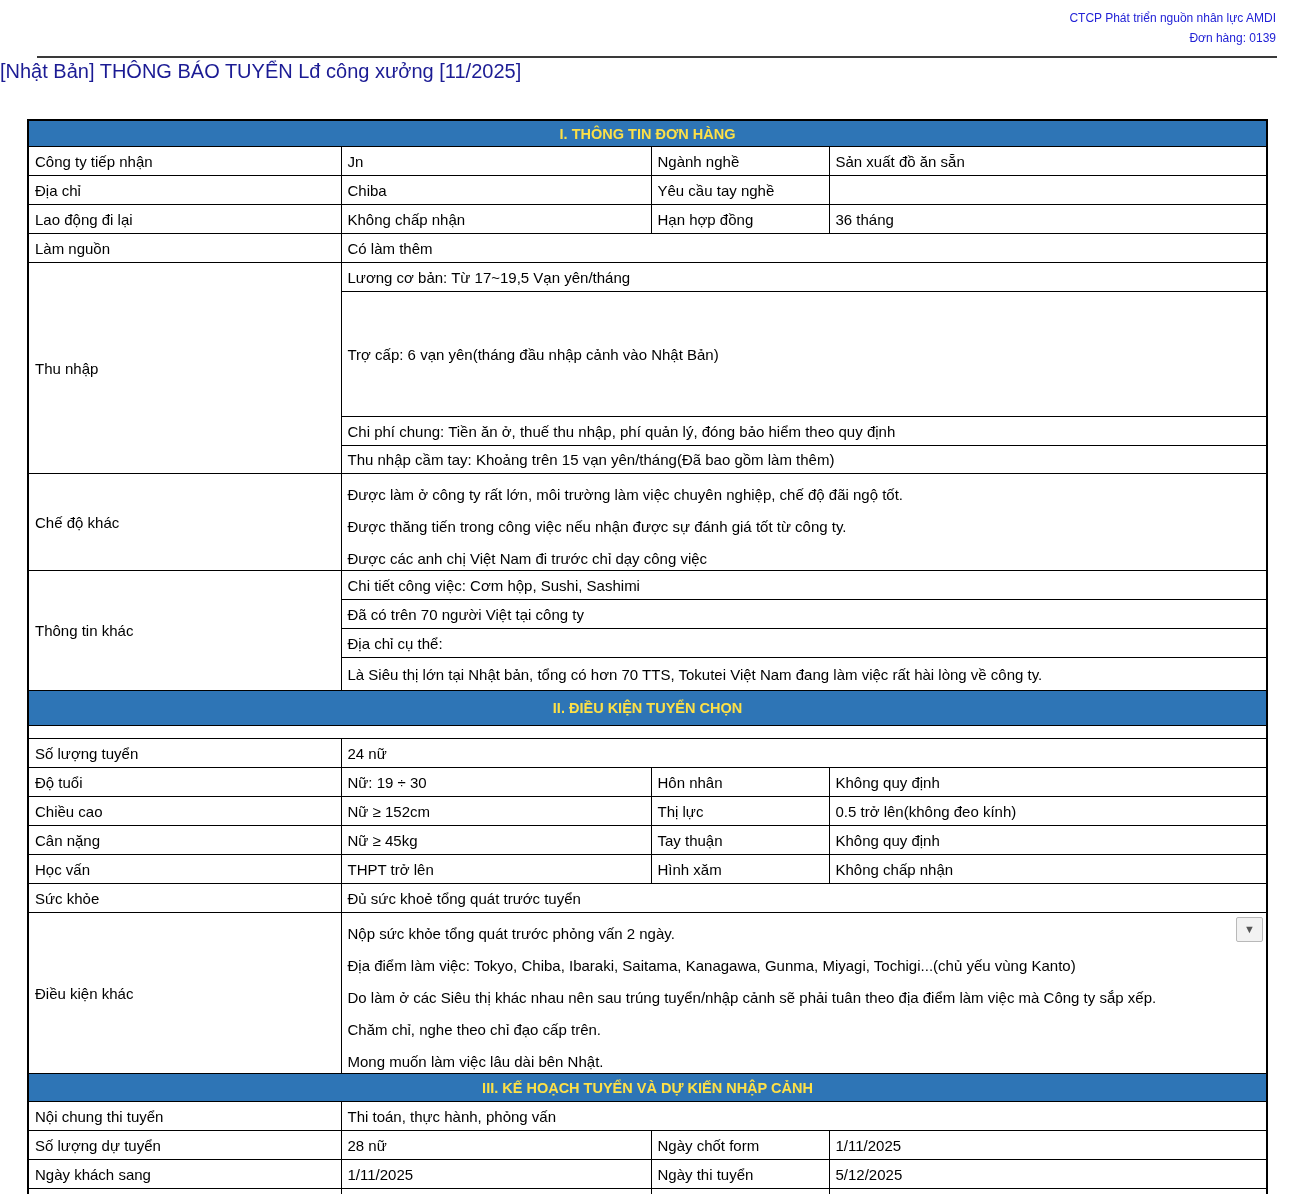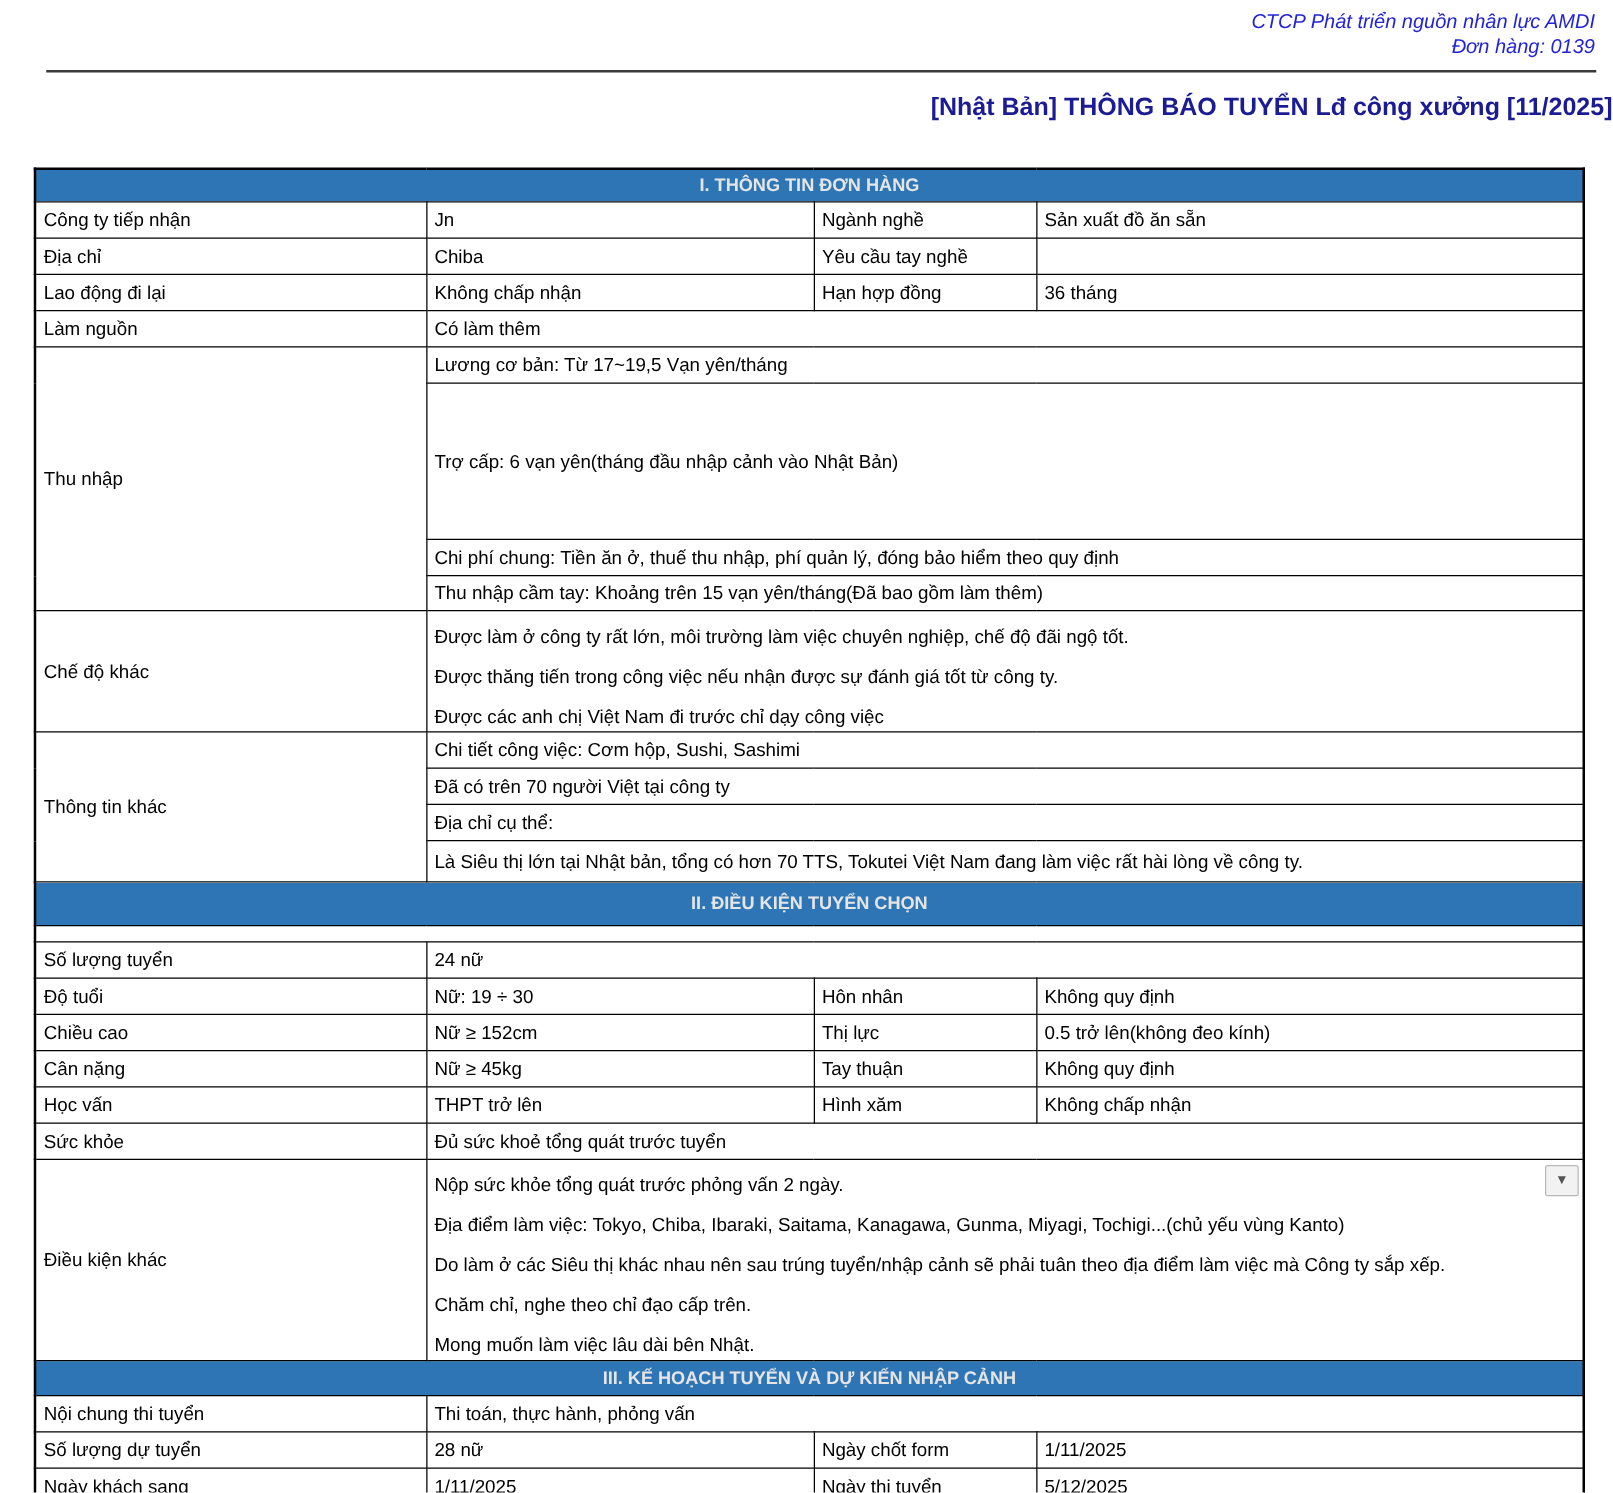--- a/index.html
+++ b/index.html
@@ -1,29 +1,29 @@
 <!DOCTYPE html>
 <html><head>
 <meta charset="utf-8">
 <style>
   html,body{margin:0;padding:0;}
   body{
     width:1290px;height:1194px;overflow:hidden;background:#ffffff;color:#000;
     font-family:"Liberation Sans", sans-serif;
   }
   
-  .letterhead{padding:8px 14px 0 0;text-align:right;color:#2222d6;font-size:16px;line-height:20px;font-style:italic;}
+  .letterhead{padding:8px 14px 0 0;text-align:right;color:#2222d6;font-size:12px;line-height:20px;}
   .rule{border:none;border-top:2px solid #3a3a3a;margin:8px 13px 0 37px;}
-  .doc-title{margin:17px 0 0 0;text-align:right;font-size:20px;font-weight:bold;color:#1b1b94;}
+  .doc-title{margin:2px 0 0 0;text-align:left;font-size:20px;font-weight:normal;color:#1b1b94;}
 
   
   table.doc{border-collapse:collapse;table-layout:fixed;width:1239px;margin:36px 0 0 27px;font-size:15px;}
   table.doc td{border:1px solid #000;padding:0 6px;overflow:hidden;vertical-align:middle;}
   table.doc{border:2px solid #000;}
-  tr.sec td{background:#2E75B6;color:#e5e5e5;font-weight:bold;text-align:center;font-size:14.5px;border:1px solid #000;}
+  tr.sec td{background:#2E75B6;color:#fde047;font-weight:bold;text-align:center;font-size:14.5px;border:1px solid #000;}
   .h25{height:25px}.h27{height:27px}.h28{height:28px}.h32{height:32px}
   .h34{height:34px}.h12{height:12px}.h70{height:70px}.h105{height:105px}.h124{height:124px}
   .top{vertical-align:top;padding-top:3px;}
   .ml .line{line-height:22px;margin-top:10px;}
   .rel{position:relative;}
   .spacer{border-left:1px solid #000;border-right:1px solid #000;}
 
   
   .dd-btn{
     position:absolute;top:4px;right:3px;width:27px;height:25px;

